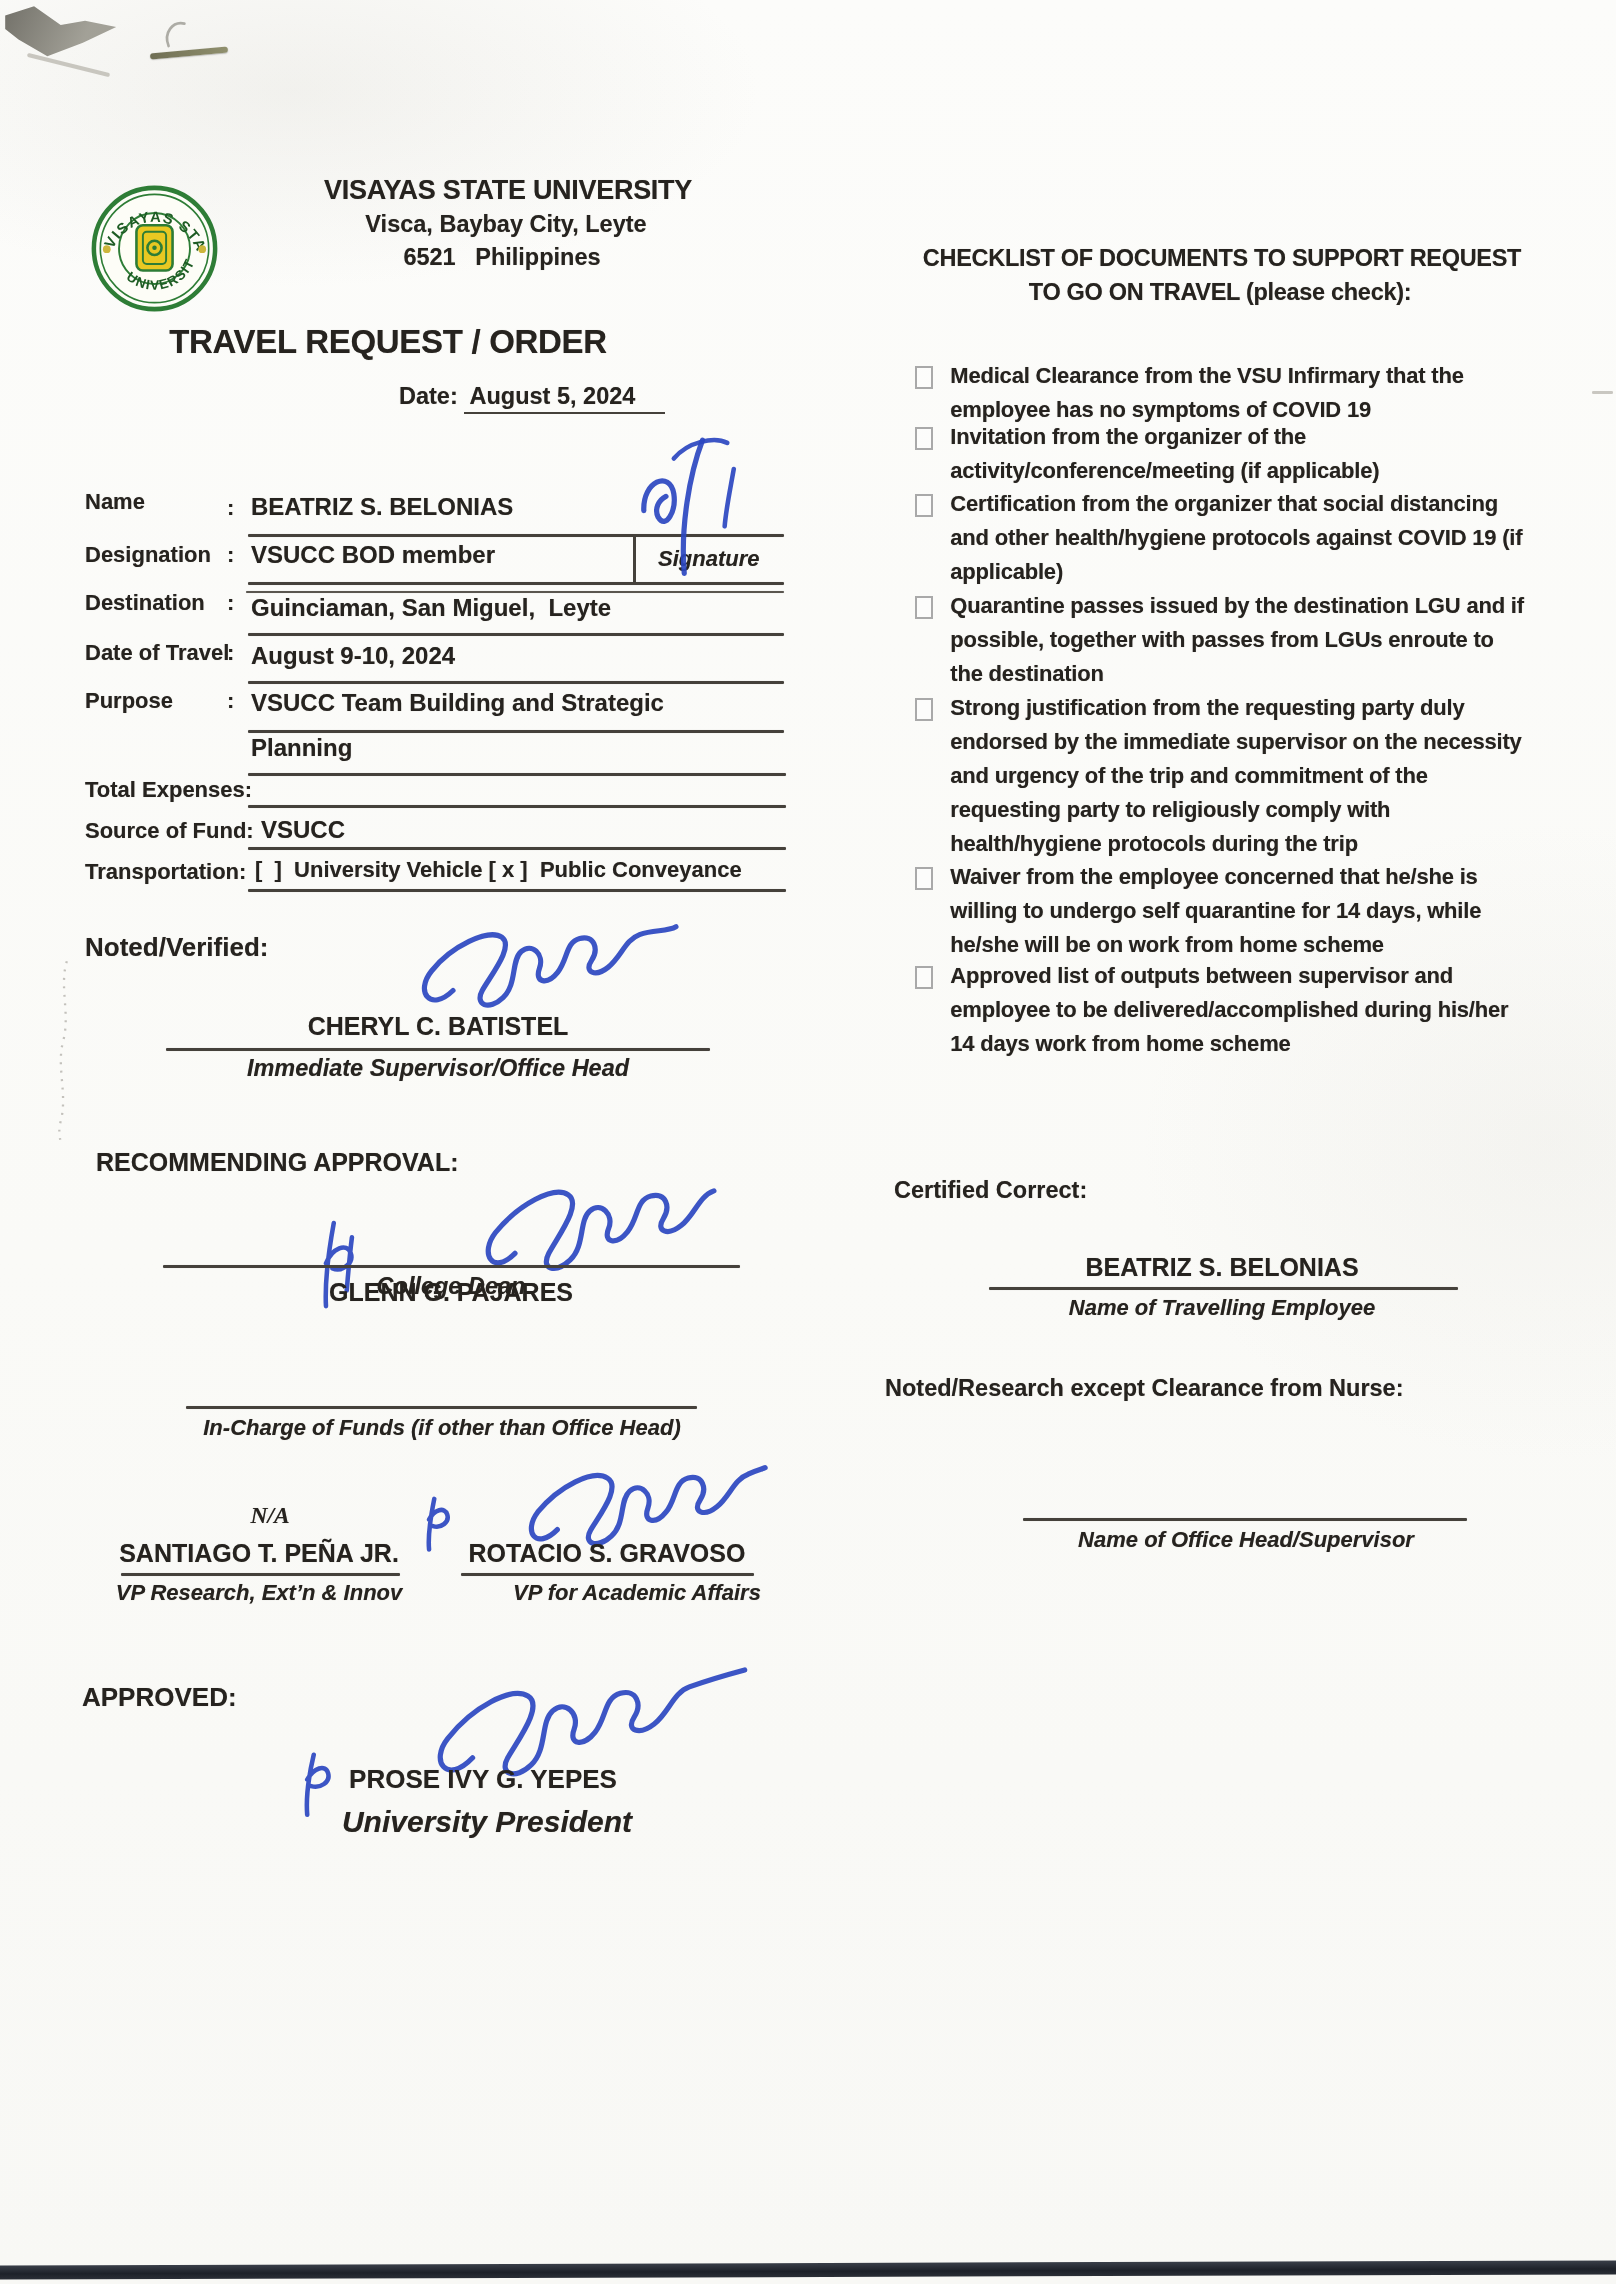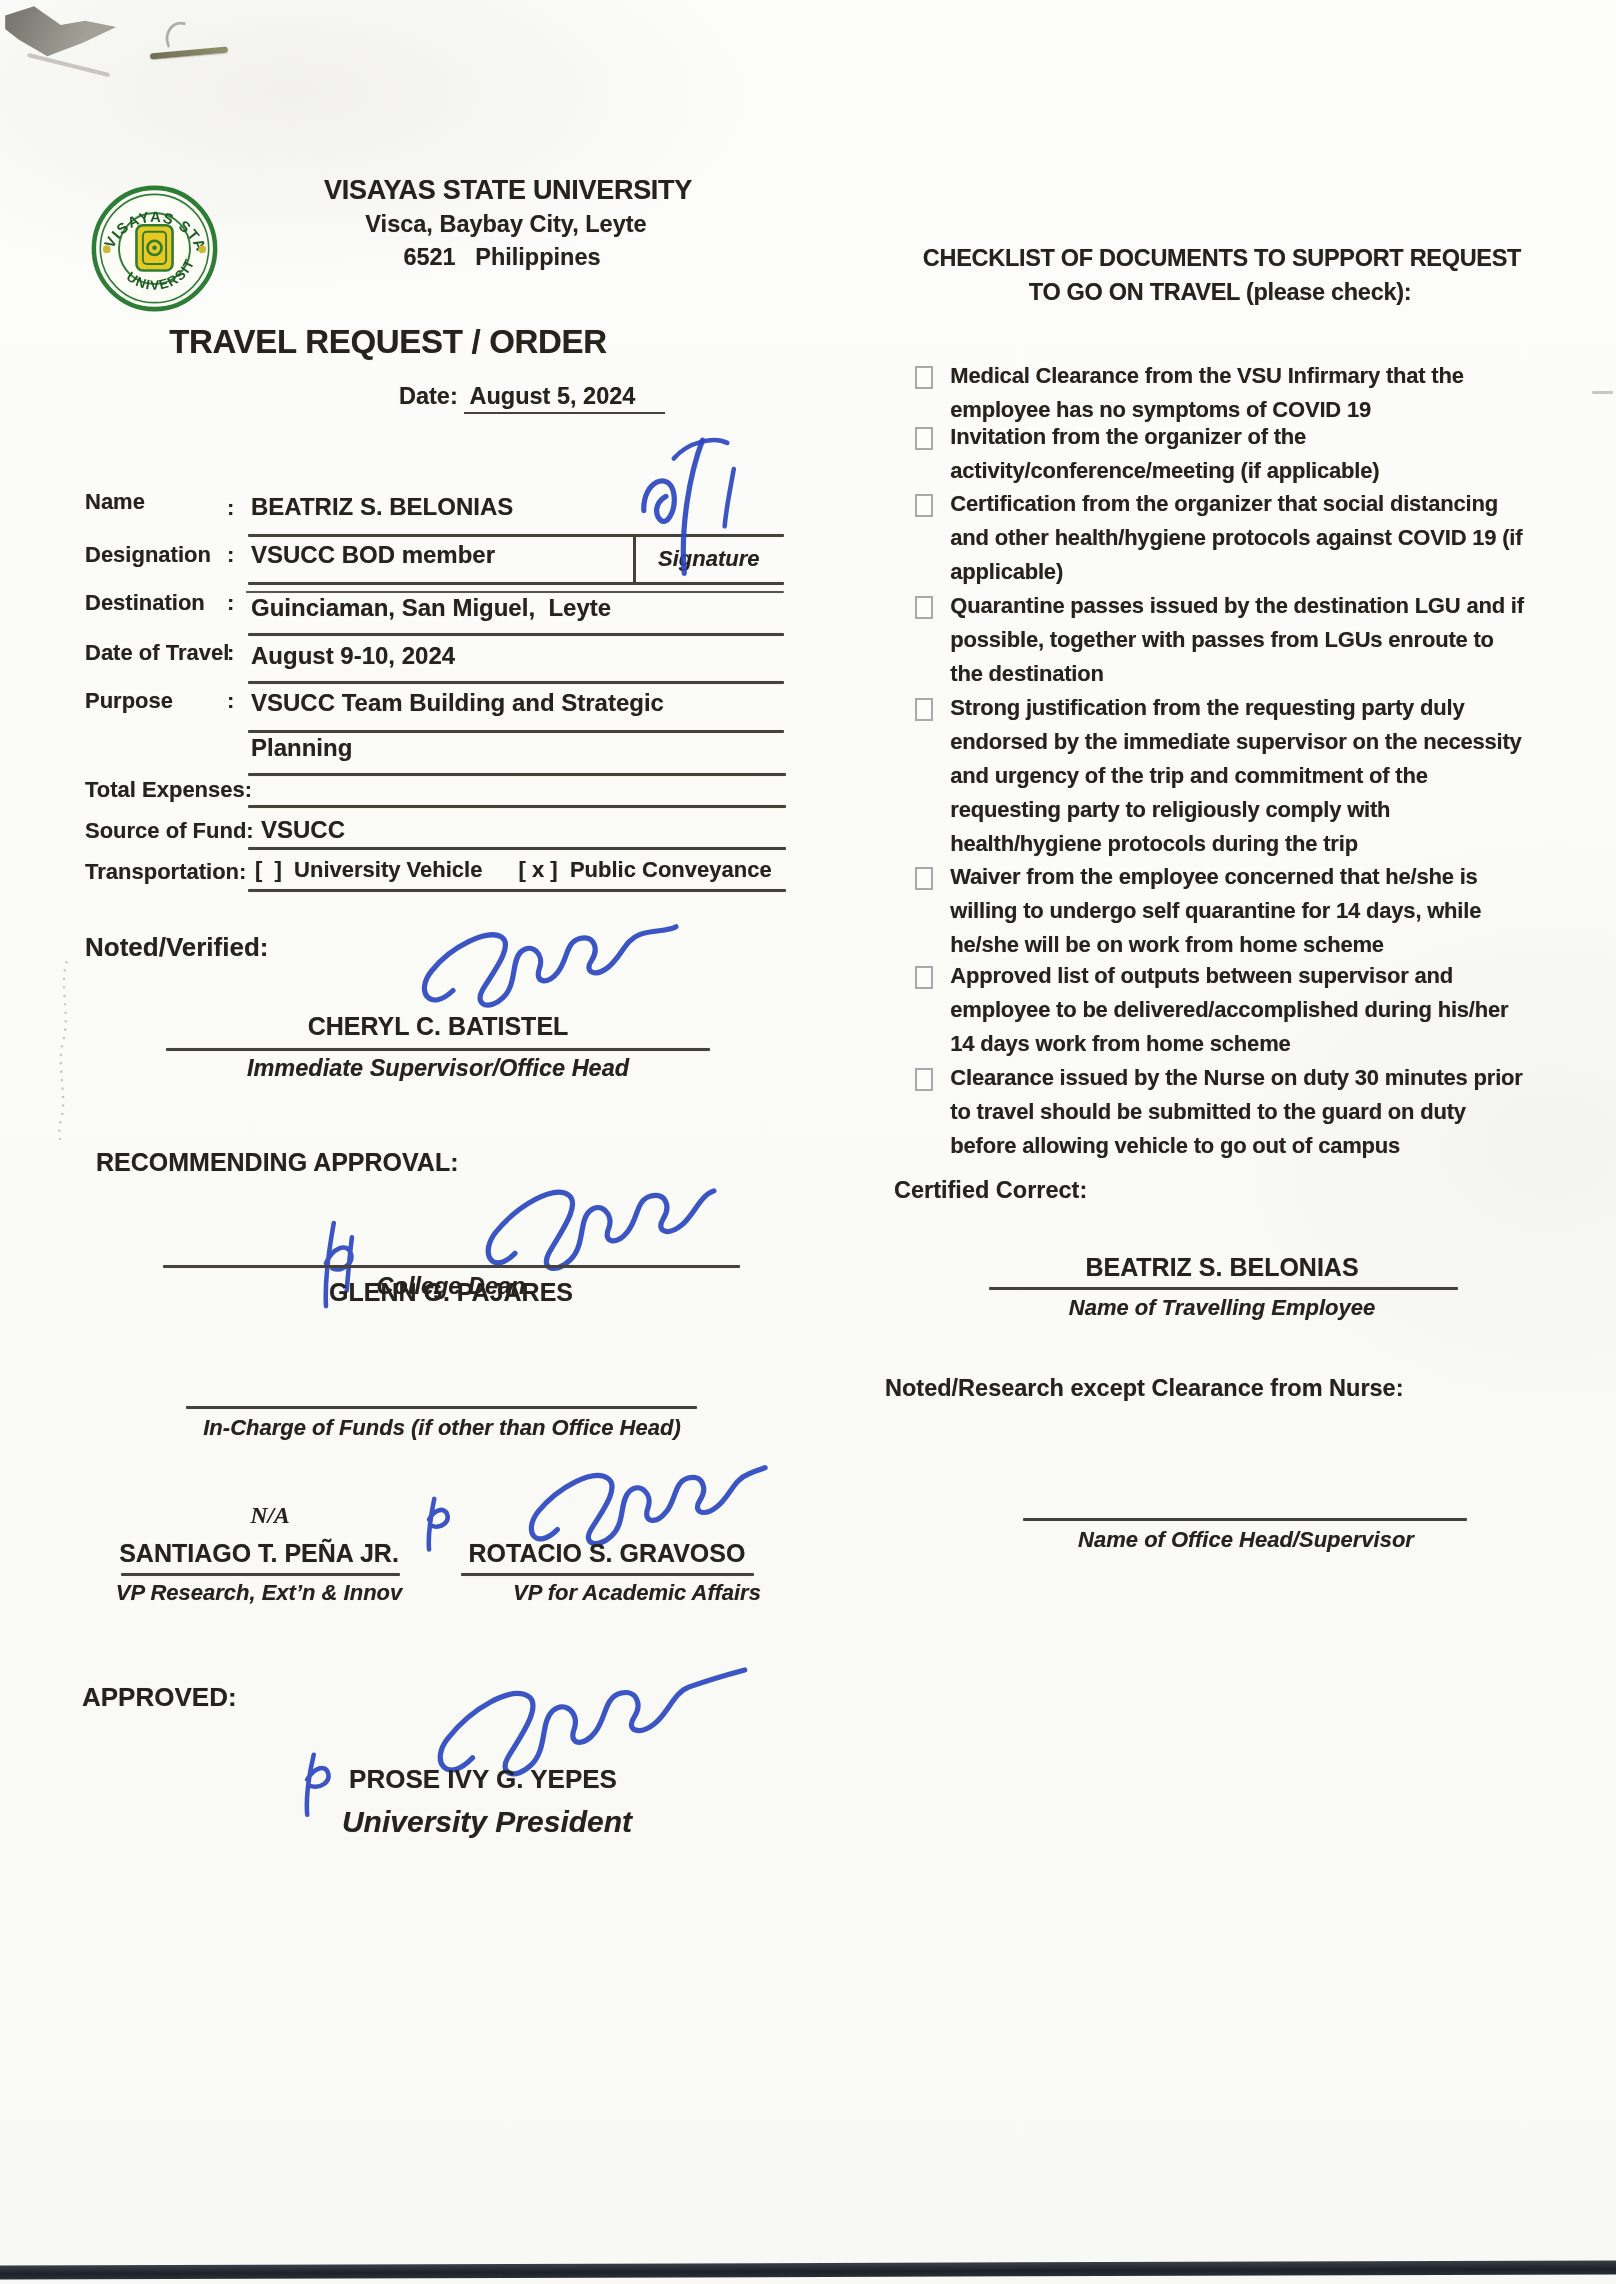--- a/index.html
+++ b/index.html
@@ -114,21 +114,21 @@
   <div class="t b" style="left:85px;top:777px;font-size:22px;">Total Expenses:</div>
   <div class="line" style="left:248px;top:805px;width:538px;"></div>
 
   <div class="t b" style="left:85px;top:818px;font-size:22px;">Source of Fund:</div>
   <div class="t b" style="left:261px;top:816px;font-size:24px;">VSUCC</div>
   <div class="line" style="left:248px;top:847px;width:538px;"></div>
 
   <div class="t b" style="left:85px;top:859px;font-size:22px;">Transportation:</div>
   <div class="t b" style="left:255px;top:857px;font-size:22px;">
     <span>[&nbsp;&nbsp;]&nbsp;&nbsp;University Vehicle</span>
-    <span style="margin-left:30px;">[&nbsp;x&nbsp;]&nbsp;&nbsp;Public Conveyance</span>
+    <span style="">[&nbsp;x&nbsp;]&nbsp;&nbsp;Public Conveyance</span>
   </div>
   <div class="line" style="left:248px;top:889px;width:538px;"></div>
 
   <div class="t b" style="left:85px;top:932px;font-size:26px;">Noted/Verified:</div>
   <svg class="sig" style="left:391px;top:906px;" width="293" height="117" viewBox="0 0 450 180">
     <path d="M95,130 C60,164 36,132 62,100 C92,62 150,34 170,48 C190,62 152,108 140,130 C128,152 150,162 172,141 C194,120 184,84 200,70 C216,56 236,74 228,96 C220,118 240,122 256,102 C272,82 268,56 290,50 C312,44 320,66 308,84 C296,102 314,110 334,94 C354,78 360,52 382,44 C404,36 424,40 438,32" stroke-width="8"></path>
   </svg>
   <div class="t b c" style="left:438px;top:1012px;font-size:25px;">CHERYL C. BATISTEL</div>
   <div class="line" style="left:166px;top:1048px;width:544px;"></div>
   <div class="t b i c" style="left:438px;top:1055px;font-size:23.5px;">Immediate Supervisor/Office Head</div>
@@ -196,24 +196,20 @@
     <span class="chk-box"></span>
     <span class="chk-text">Strong justification from the requesting party duly endorsed by the immediate supervisor on the necessity and urgency of the trip and commitment of the requesting party to religiously comply with health/hygiene protocols during the trip</span>
   </div>
   <div class="chk-item" style="top:860px;">
     <span class="chk-box"></span>
     <span class="chk-text">Waiver from the employee concerned that he/she is willing to undergo self quarantine for 14 days, while he/she will be on work from home scheme</span>
   </div>
   <div class="chk-item" style="top:959px;">
     <span class="chk-box"></span>
     <span class="chk-text">Approved list of outputs between supervisor and employee to be delivered/accomplished during his/her 14 days work from home scheme</span>
-  </div>
-  <div class="chk-item" style="top:1061px;">
-    <span class="chk-box"></span>
-    <span class="chk-text">Clearance issued by the Nurse on duty 30 minutes prior to travel should be submitted to the guard on duty before allowing vehicle to go out of campus</span>
   </div>
 
   <div class="t b" style="left:894px;top:1177px;font-size:23.5px;">Certified Correct:</div>
 
   <div class="t b c" style="left:1222px;top:1253px;font-size:25px;">BEATRIZ S. BELONIAS</div>
   <div class="line" style="left:989px;top:1287px;width:469px;"></div>
   <div class="t b i c" style="left:1222px;top:1295px;font-size:22px;">Name of Travelling Employee</div>
 
   <div class="t b" style="left:885px;top:1375px;font-size:23.5px;">Noted/Research except Clearance from Nurse:</div>
   <div class="line" style="left:1023px;top:1518px;width:444px;"></div>

